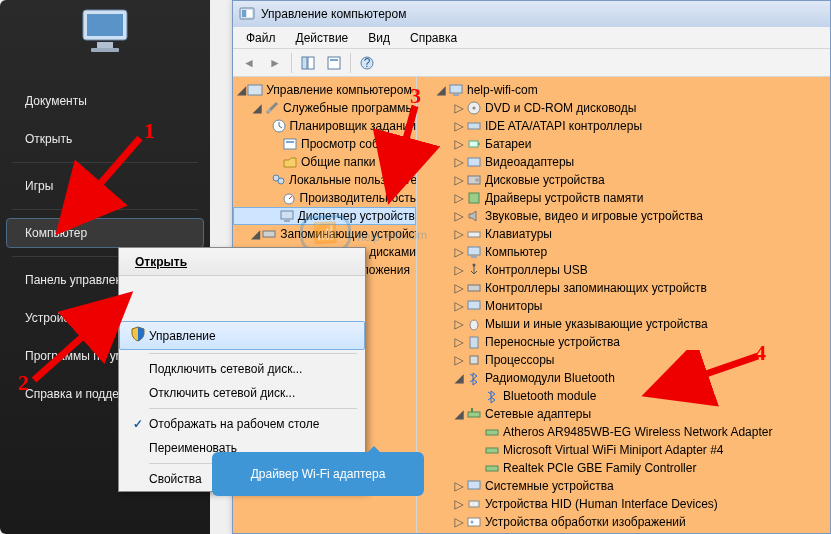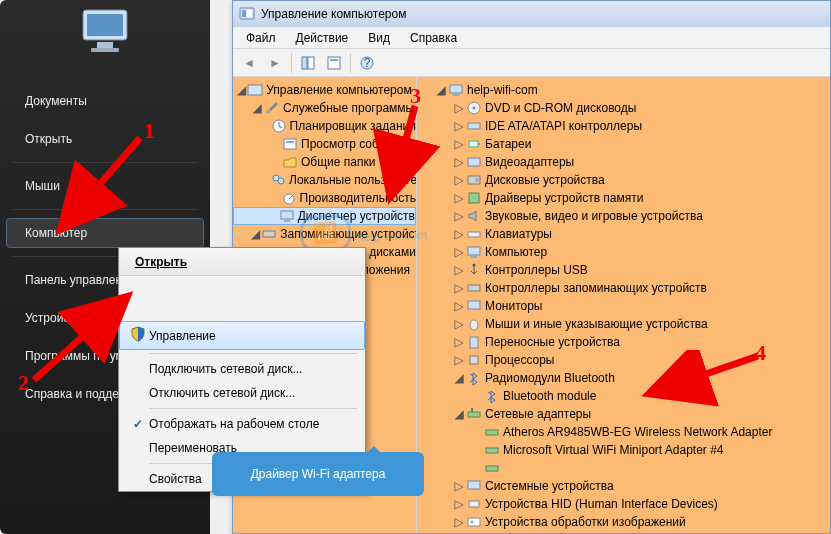--- a/index.html
+++ b/index.html
@@ -70,21 +70,21 @@
         <rect x="8" y="10" width="44" height="30" rx="3" fill="#cfe0f2" stroke="#6a88a8"></rect>
         <rect x="12" y="14" width="36" height="22" fill="#5a93c8"></rect>
         <rect x="22" y="42" width="16" height="6" fill="#b0c0d0"></rect>
         <rect x="16" y="48" width="28" height="4" rx="1" fill="#9aaabc"></rect>
       </svg>
   </div>
   <div class="start-list">
     <div class="start-item"><span>Документы</span></div>
     <div class="start-item"><span>Открыть</span></div>
     <div class="start-sep"></div>
-    <div class="start-item"><span>Мыши</span></div>
+    <div class="start-item"><span>Игры</span></div>
     <div class="start-sep"></div>
     <div class="start-item hover"><span>Компьютер</span></div>
     <div class="start-sep"></div>
     <div class="start-item"><span>Панель управления</span></div>
     <div class="start-item"><span>Устройства и принтеры</span></div>
     <div class="start-item"><span>Программы по умолчанию</span></div>
     <div class="start-item"><span>Справка и поддержка</span></div>
   </div>
 </div>
 
@@ -474,20 +474,21 @@
             </span>
             <span>Microsoft Virtual WiFi Miniport Adapter #4</span>
           </div>
           <div class="tree-line indent3">
             <span class="tw"> </span>
             <span class="icon ico-sm">
               <svg viewBox="0 0 16 16">
                 <rect x="2" y="6" width="12" height="5" fill="#9c8" stroke="#585"></rect>
               </svg>
             </span>
+            <span>Realtek PCIe GBE Family Controller</span>
           </div>
           <div class="tree-line indent2">
             <span class="tw">▷</span>
             <span class="icon ico-sm">
               <svg viewBox="0 0 16 16">
                 <rect x="2" y="3" width="12" height="8" fill="#cfe0f2" stroke="#6a88a8"></rect>
               </svg>
             </span>
             <span>Системные устройства</span>
           </div>

